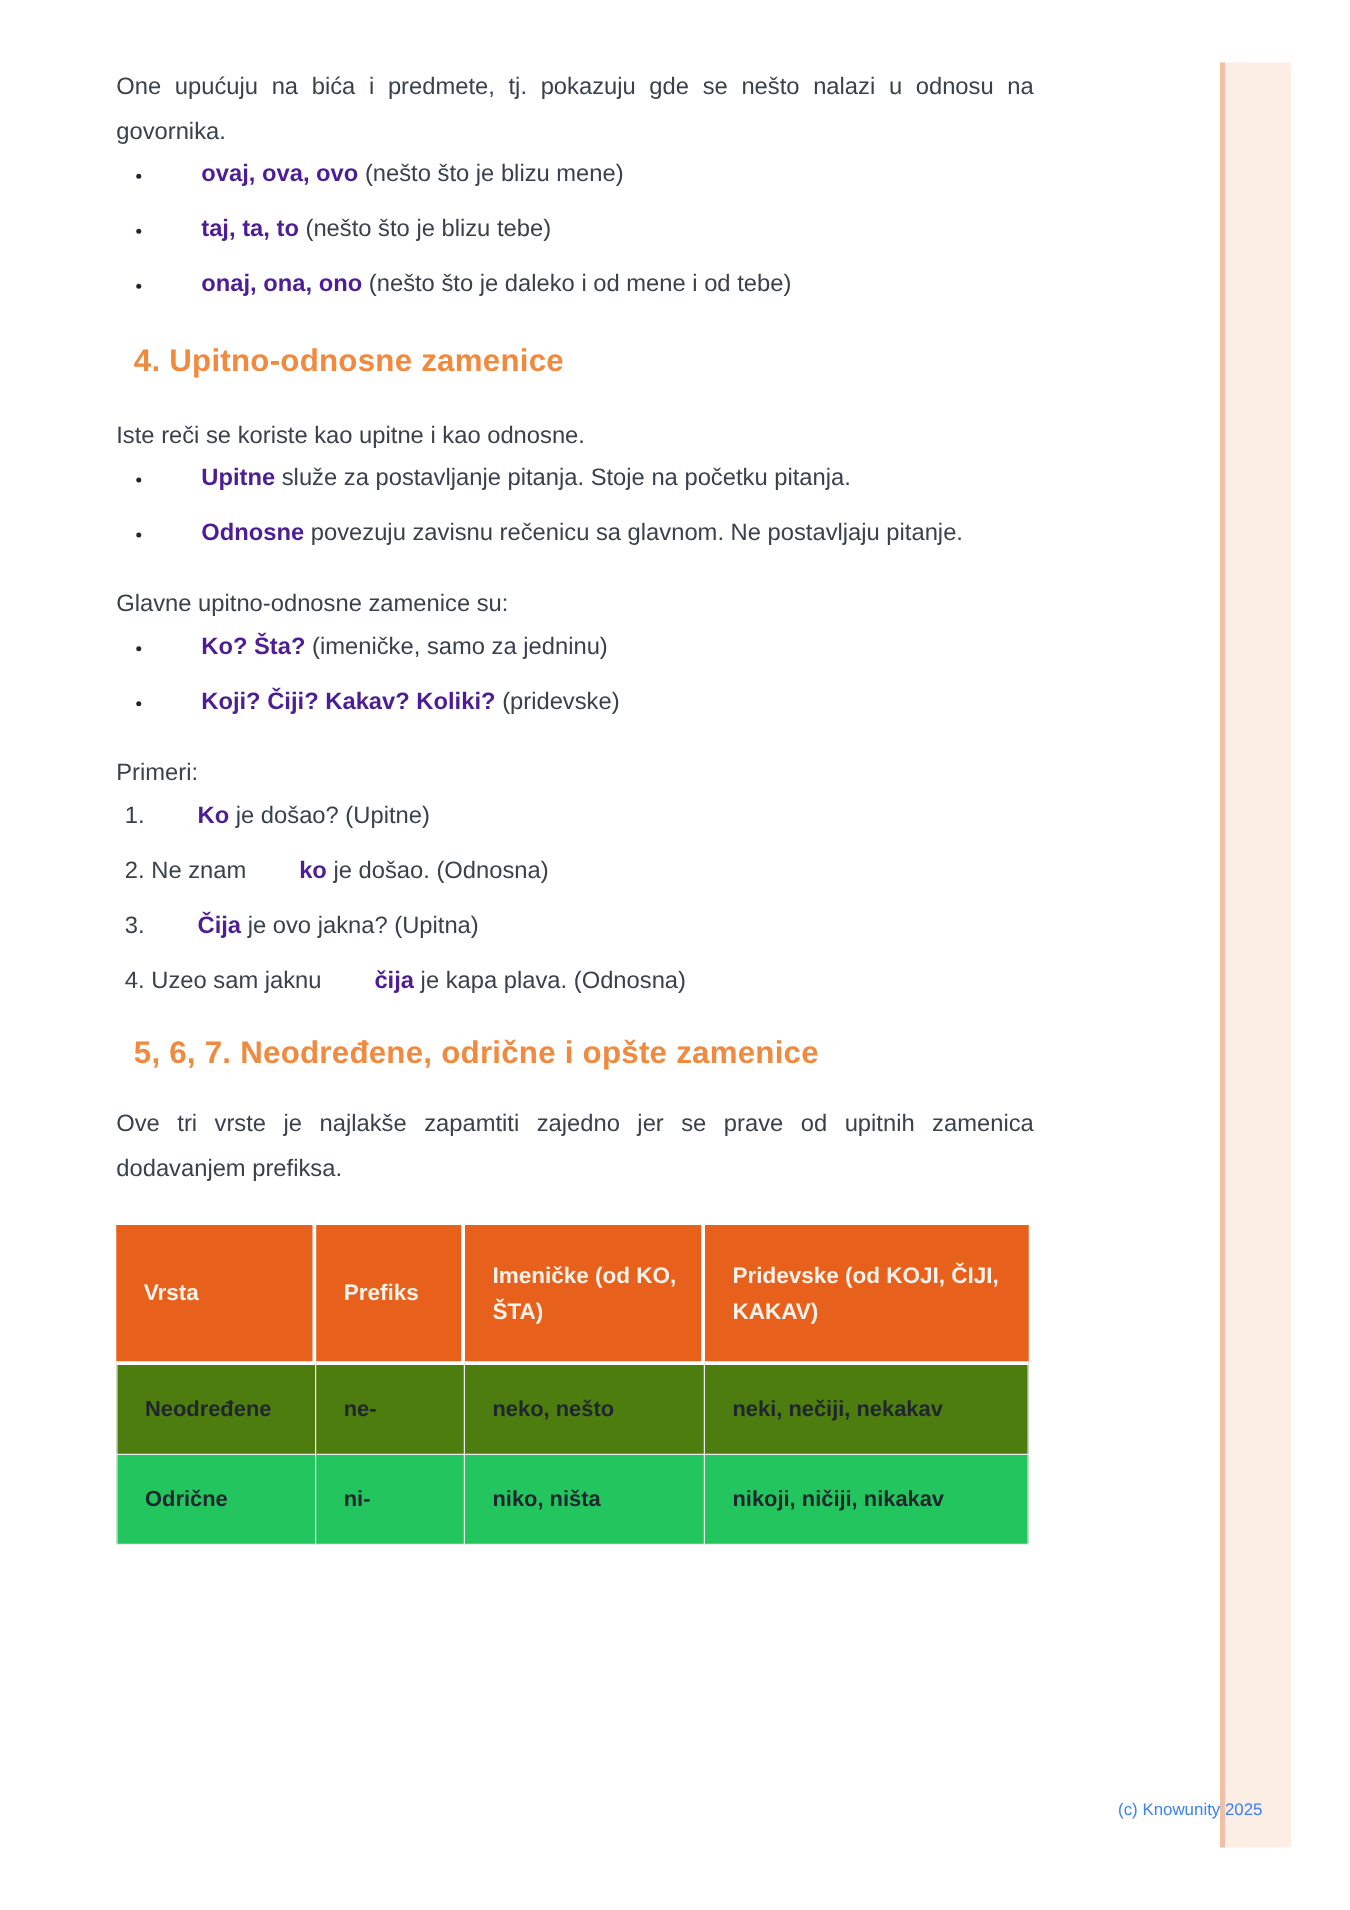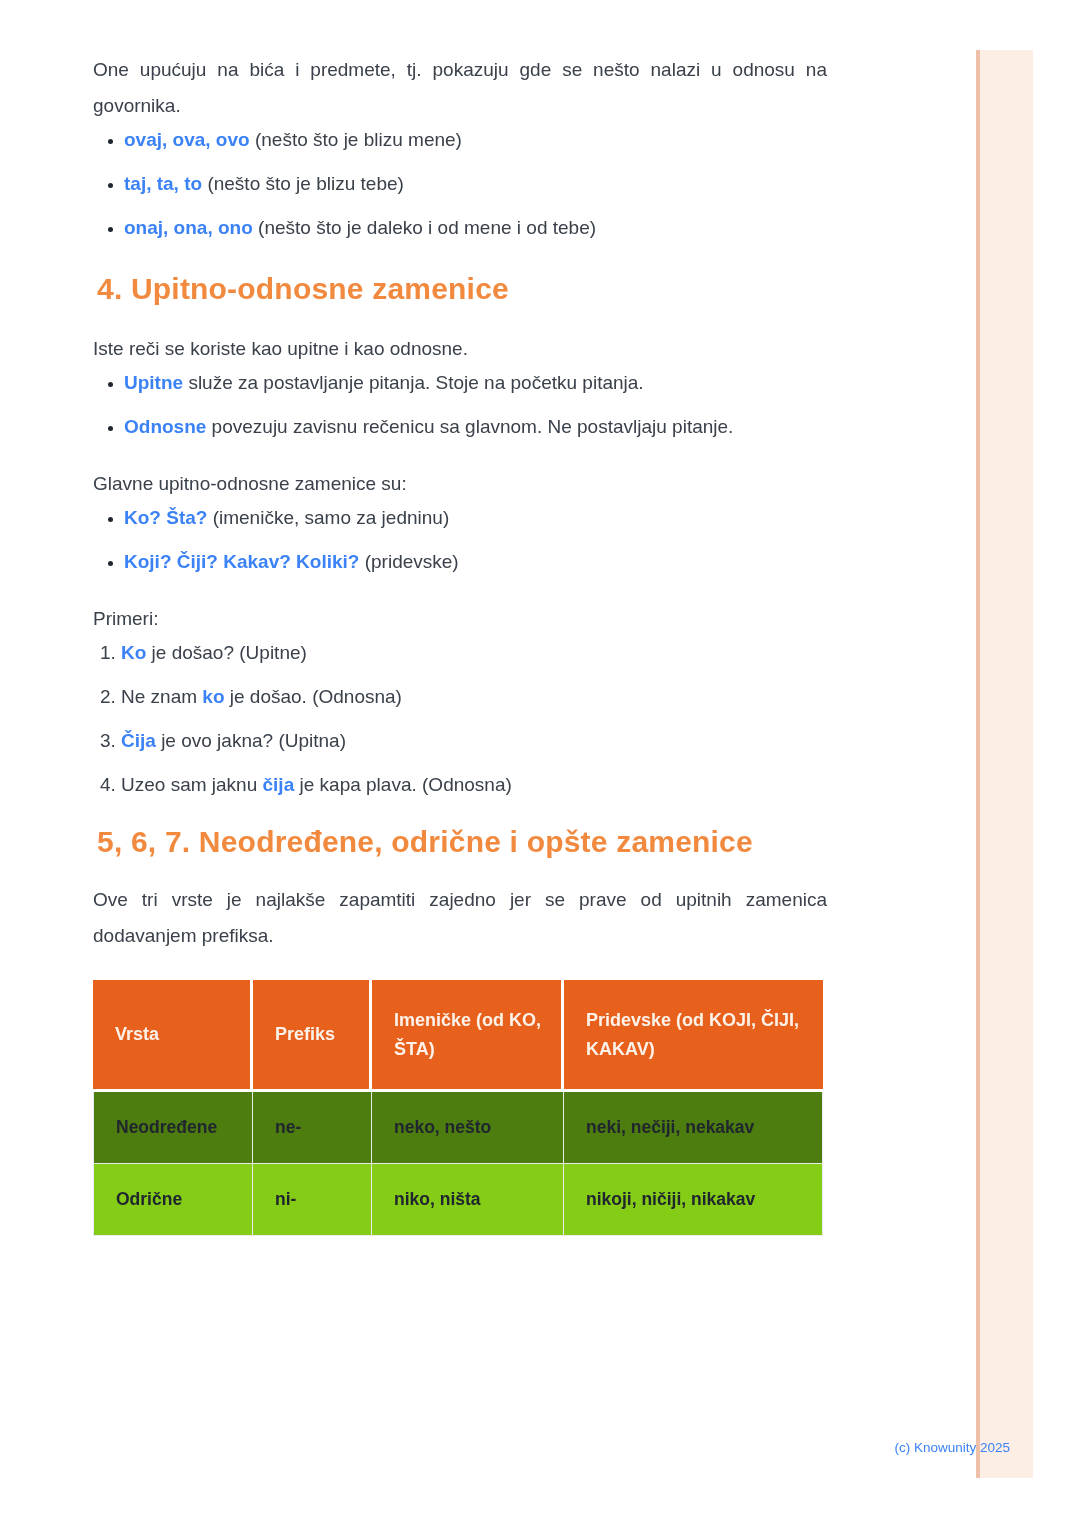--- a/index.html
+++ b/index.html
@@ -33,42 +33,42 @@
     line-height: 36px;
     color: #3a414b;
   }
   .justify { text-align: justify; }
   .para-top { margin-top: 52px; }
   .mt22 { margin-top: 22px; }
   .mt24 { margin-top: 24px; }
   .mt28 { margin-top: 28px; }
   .mt30 { margin-top: 30px; }
   h2 {
-    margin: 4px;
-    font-size: 30px;
+    margin: 14px;
+    font-size: 25px;
     line-height: 36px;
     font-weight: bold;
     color: #f1893e;
     letter-spacing: 0.2px;
   }
   ul.bullets, ol.numbers {
     margin: 0;
     padding: 0 0 0 31px;
     font-size: 19px;
     color: #3a414b;
   }
   ol.numbers { padding-left: 28px; }
   ul.bullets li, ol.numbers li {
     line-height: 31px;
     margin-bottom: 13px;
   }
   ul.bullets li:last-child, ol.numbers li:last-child { margin-bottom: 0; }
   ul.bullets li::marker { color: #20262e; font-size: 15px; }
   ol.numbers li::marker { color: #3a414b; }
-  strong, b { color: #3b82f6; font-weight: bold; }
+  strong, b { color: #4c1d95; font-weight: bold; margin-left: 37px; }
   table.prefix-table {
     margin-top: 26px;
     border-collapse: separate;
     border-spacing: 0;
     table-layout: fixed;
     width: 730px;
   }
   table.prefix-table th {
     background: #e8611c;
     color: #fcf2ea;
@@ -88,21 +88,21 @@
     line-height: 27px;
     font-weight: bold;
     color: #20262e;
     vertical-align: middle;
     padding: 0 14px 0 22px;
     border-right: 1px solid #e9ebee;
     border-bottom: 1px solid #e9ebee;
   }
   table.prefix-table td:first-child { border-left: 1px solid #e9ebee; }
   table.prefix-table tr.row-a td { background: #4d7c0f; }
-  table.prefix-table tr.row-b td { background: #84cc16; }
+  table.prefix-table tr.row-b td { background: #22c55e; }
   table.prefix-table tr.h72 td { height: 71px; }
   table.prefix-table tr.h104 td { height: 103px; }
   .footer {
     position: absolute;
     top: 1440px;
     right: 70px;
     font-size: 13.5px;
     color: #3b82f6;
     z-index: 2;
   }

